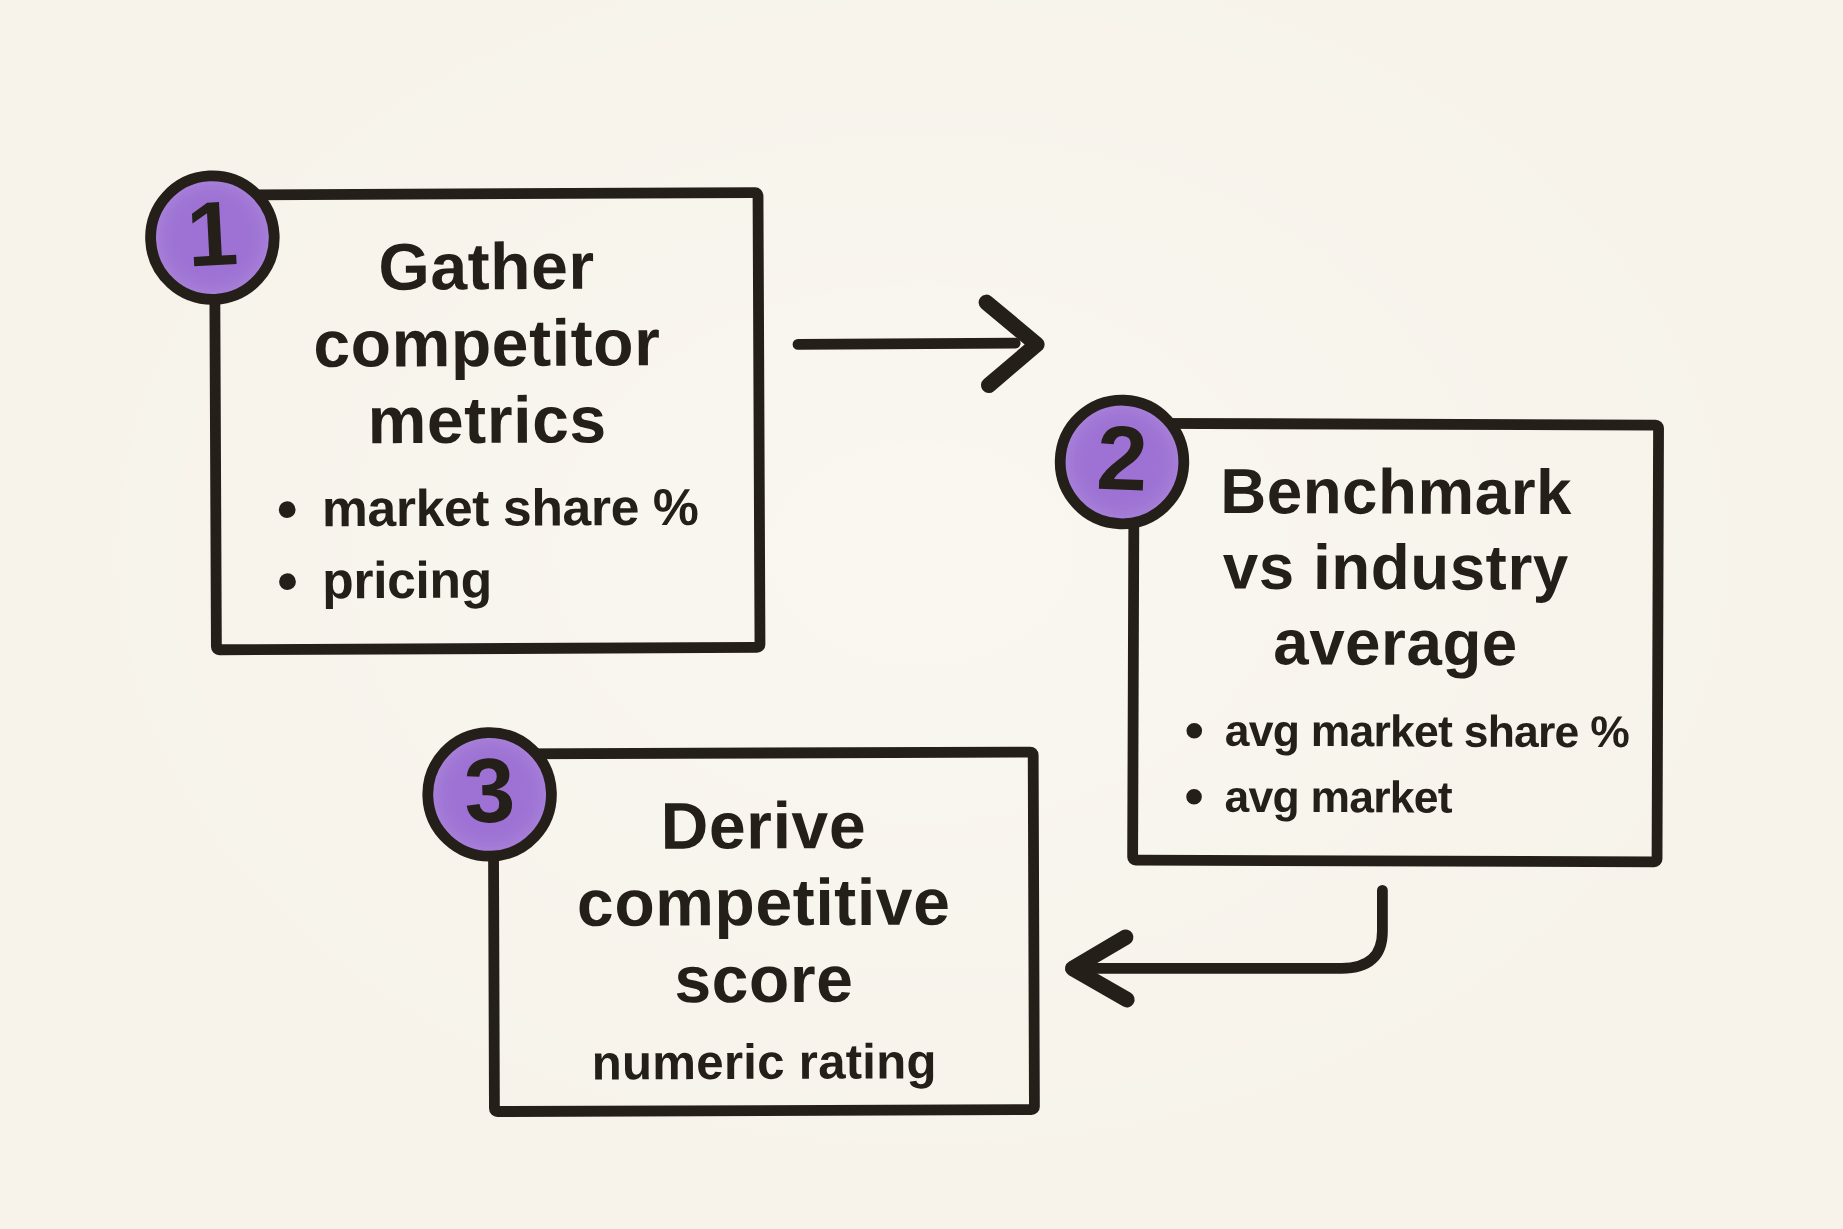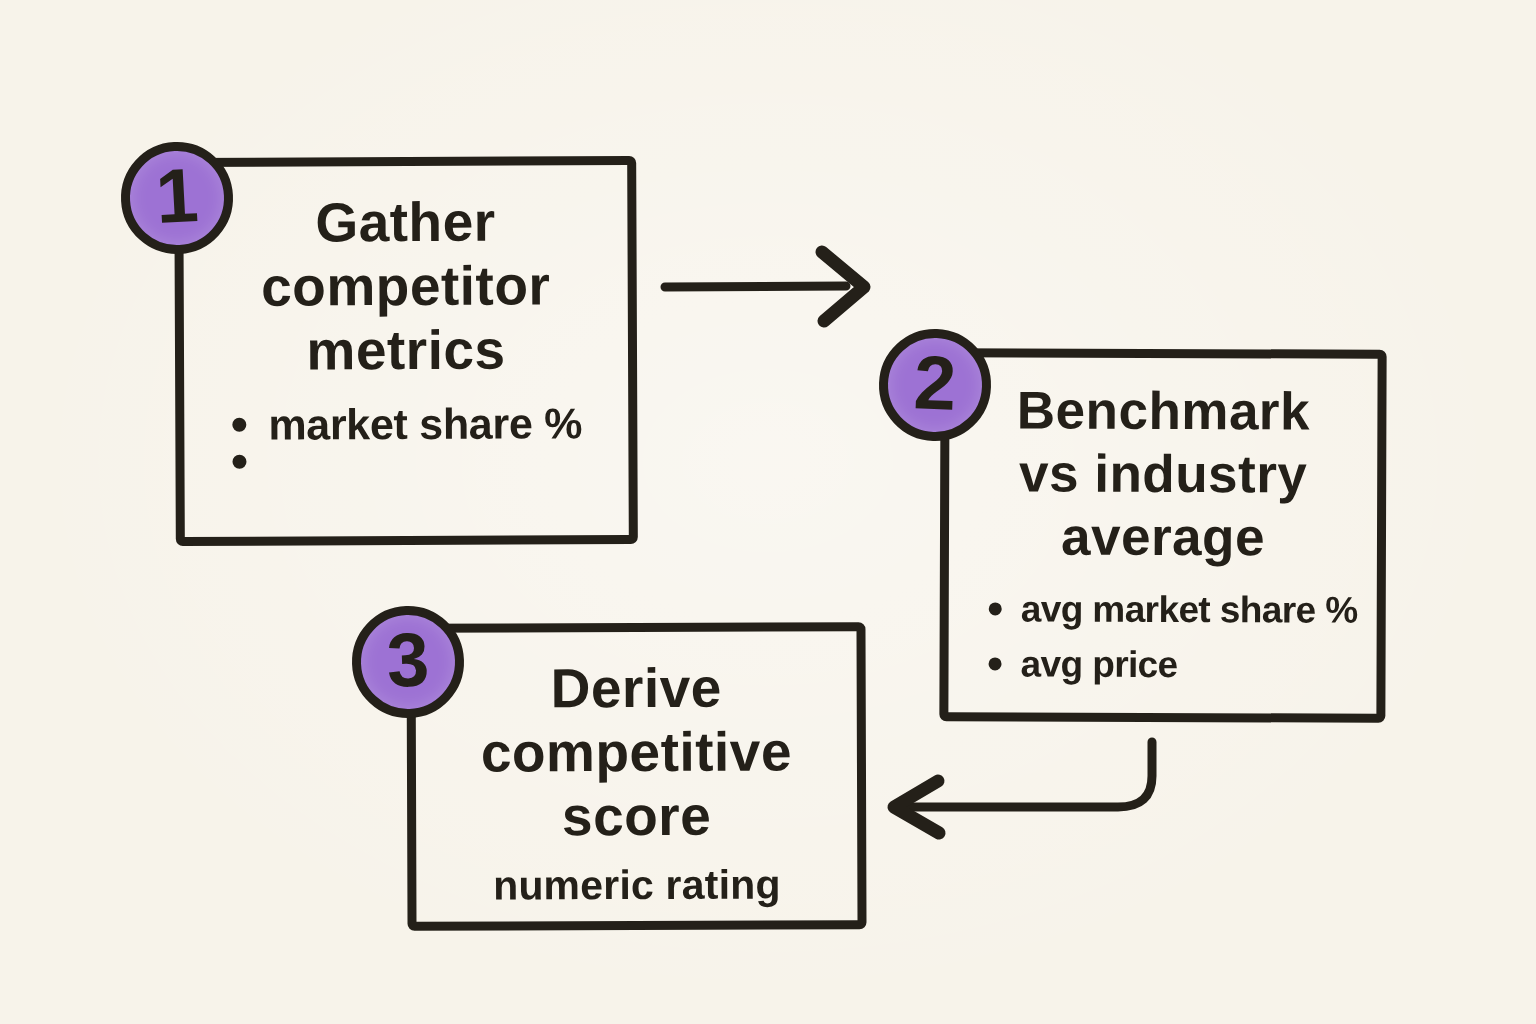--- a/index.html
+++ b/index.html
@@ -122,38 +122,39 @@
       <span>competitor</span>
       <span>metrics</span>
     </div>
     <div class="bullets">
       <div class="bullet">
         <span class="dot"></span>
         <span>market share %</span>
       </div>
       <div class="bullet">
         <span class="dot"></span>
+        <span>pricing</span>
       </div>
     </div>
   </div>
 
   <div class="step-box b2">
     <div class="title">
       <span>Benchmark</span>
       <span>vs industry</span>
       <span>average</span>
     </div>
     <div class="bullets">
       <div class="bullet">
         <span class="dot"></span>
         <span>avg market share %</span>
       </div>
       <div class="bullet">
         <span class="dot"></span>
-        <span>avg price</span>
+        <span>avg market</span>
       </div>
     </div>
   </div>
 
   <div class="step-box b3">
     <div class="title">
       <span>Derive</span>
       <span>competitive</span>
       <span>score</span>
     </div>

